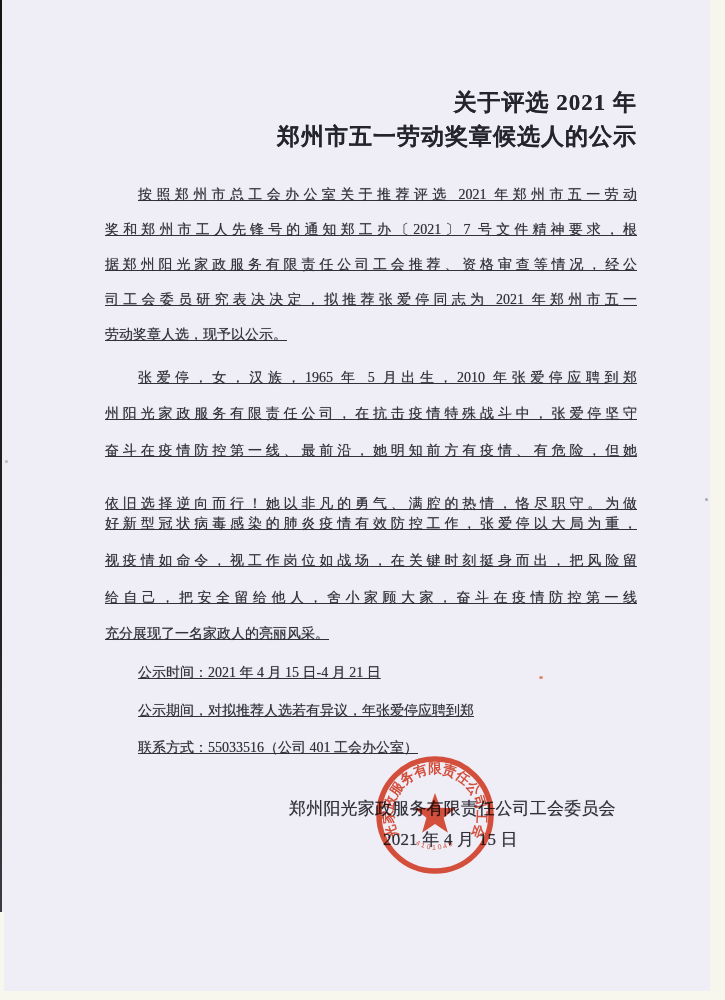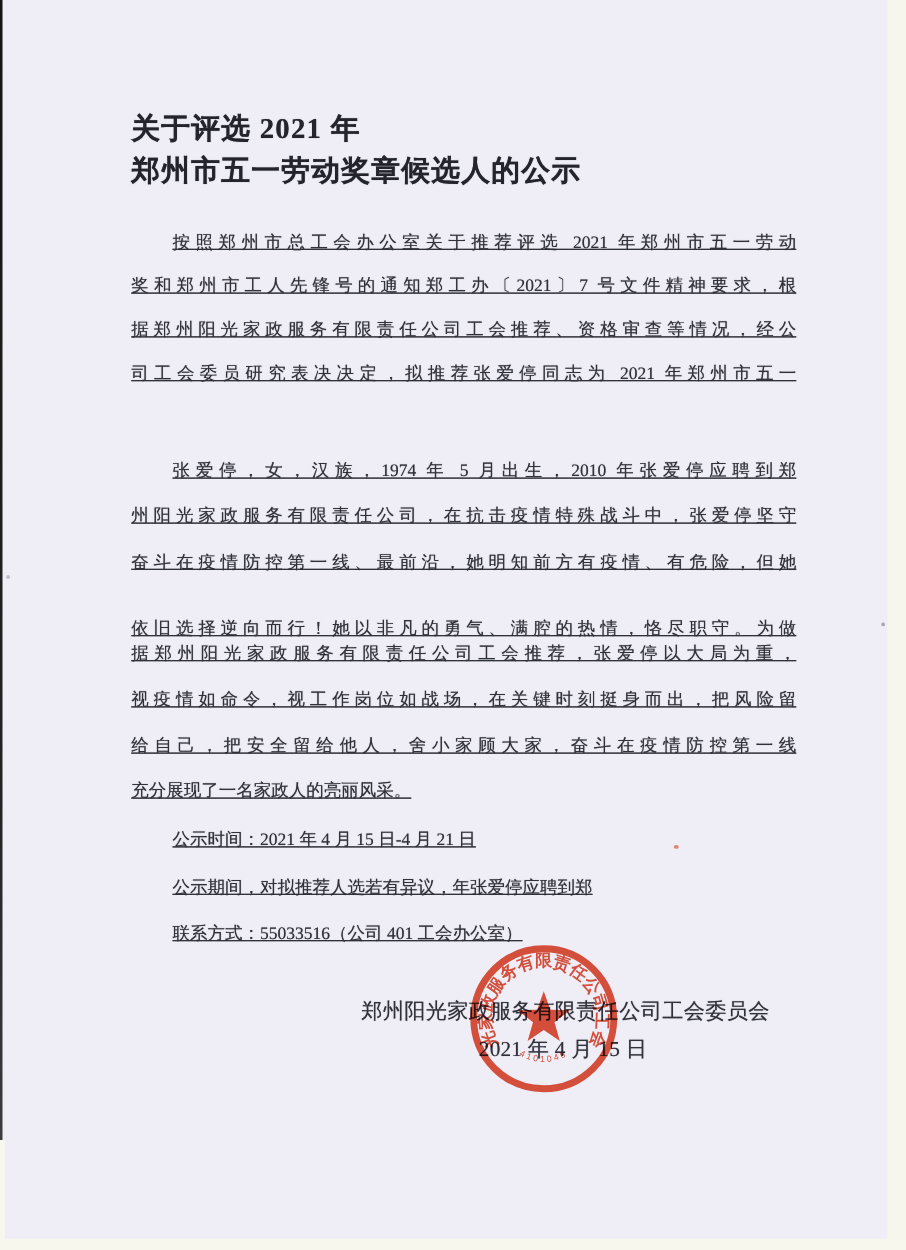--- a/index.html
+++ b/index.html
@@ -28,21 +28,21 @@
   .speck{position:absolute;border-radius:50%;}
   .speck.s1{left:539px;top:676px;width:4px;height:3px;background:#d96a55;opacity:.8;}
   .speck.s2{left:705px;top:498px;width:3px;height:3px;background:#8a8a96;opacity:.7;}
   .speck.s3{left:5px;top:460px;width:3px;height:3px;background:#9a9aa6;opacity:.6;}
 
   .doc{
     position:absolute;left:105px;top:0;width:532px;height:1000px;
   }
   .title{
     position:absolute;left:0;width:532px;
-    text-align:left;font-weight:bold;font-size:23px;
+    text-align:right;font-weight:bold;font-size:23px;
     color:#23242c;letter-spacing:1px;
     text-shadow:0 0 .6px rgba(35,36,44,.75);
     white-space:nowrap;
   }
   .title.t1{top:87px;}
   .title.t2{top:121px;}
 
   .bline{
     position:absolute;left:0;width:532px;
     font-size:14px;line-height:24px;
@@ -90,26 +90,27 @@
 
   <div class="doc">
 
     <div class="title t1">关于评选 2021 年</div>
     <div class="title t2">郑州市五一劳动奖章候选人的公示</div>
 
     <div class="bline fill indent" style="top:183px">按照郑州市总工会办公室关于推荐评选 2021 年郑州市五一劳动</div>
     <div class="bline fill" style="top:218px">奖和郑州市工人先锋号的通知郑工办〔2021〕7 号文件精神要求，根</div>
     <div class="bline fill" style="top:253px">据郑州阳光家政服务有限责任公司工会推荐、资格审查等情况，经公</div>
     <div class="bline fill" style="top:288px">司工会委员研究表决决定，拟推荐张爱停同志为 2021 年郑州市五一</div>
+    <div class="bline" style="top:323px">劳动奖章人选，现予以公示。</div>
 
-    <div class="bline fill indent" style="top:366px">张爱停，女，汉族，1974 年 5 月出生，2010 年张爱停应聘到郑</div>
+    <div class="bline fill indent" style="top:366px">张爱停，女，汉族，1965 年 5 月出生，2010 年张爱停应聘到郑</div>
     <div class="bline fill" style="top:402px">州阳光家政服务有限责任公司，在抗击疫情特殊战斗中，张爱停坚守</div>
     <div class="bline fill" style="top:439px">奋斗在疫情防控第一线、最前沿，她明知前方有疫情、有危险，但她</div>
     <div class="bline fill" style="top:492px">依旧选择逆向而行！她以非凡的勇气、满腔的热情，恪尽职守。为做</div>
-    <div class="bline fill" style="top:512px">据郑州阳光家政服务有限责任公司工会推荐，张爱停以大局为重，</div>
+    <div class="bline fill" style="top:512px">好新型冠状病毒感染的肺炎疫情有效防控工作，张爱停以大局为重，</div>
     <div class="bline fill" style="top:549px">视疫情如命令，视工作岗位如战场，在关键时刻挺身而出，把风险留</div>
     <div class="bline fill" style="top:586px">给自己，把安全留给他人，舍小家顾大家，奋斗在疫情防控第一线</div>
     <div class="bline" style="top:622px">充分展现了一名家政人的亮丽风采。</div>
 
     <div class="bline indent" style="top:661px">公示时间：2021 年 4 月 15 日-4 月 21 日</div>
     <div class="bline indent" style="top:699px">公示期间，对拟推荐人选若有异议，年张爱停应聘到郑</div>
     <div class="bline indent" style="top:736px">联系方式：55033516（公司 401 工会办公室）</div>
 
     <div class="sig org">郑州阳光家政服务有限责任公司工会委员会</div>
     <div class="sig date">2021 年 4 月 15 日</div>

